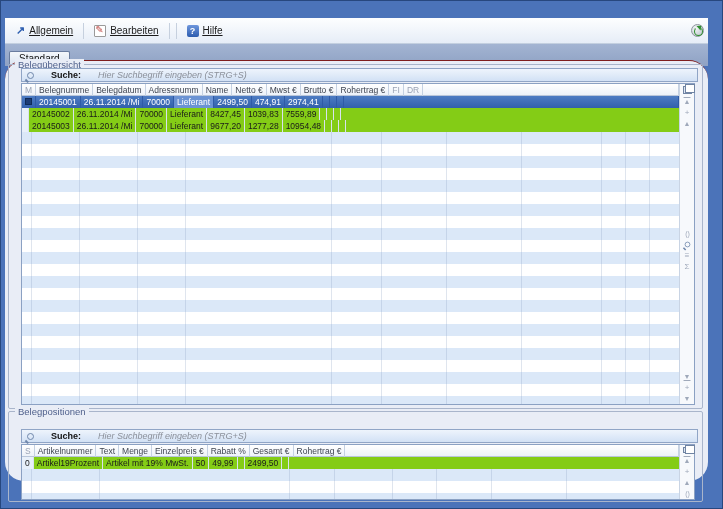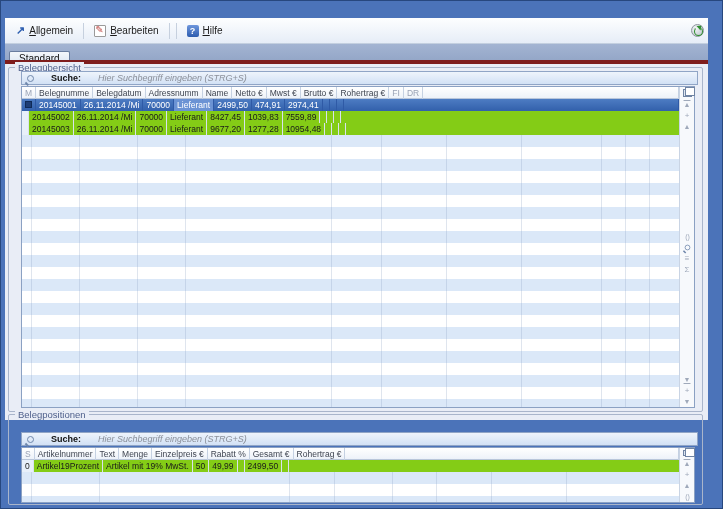--- a/index.html
+++ b/index.html
@@ -20,21 +20,21 @@
   .title-text { color:#fff; font-size:10.5px; font-weight:bold; padding-left:8px;
     text-shadow:0 1px 1px rgba(0,0,0,.35); white-space:nowrap; }
   
   .menubar {
     position:absolute; left:5px; top:18px; width:703px; height:26px;
     background:linear-gradient(#fdfeff, #e6edf7);
     border-bottom:1px solid #c3cfdf;
     display:flex; align-items:center; padding:0 4px;
   }
   .menu-item { display:flex; align-items:center; gap:4px; padding:3px 7px; border-radius:2px; cursor:default; }
-  .menu-label { font-size:10px; color:#1b1b1b; }
+  .menu-label { font-size:10px; color:#1b1b1b;text-decoration:underline; }
   .menu-label::first-letter { text-decoration:underline; }
   .menu-sep { width:1px; height:16px; background:#c6d0de; margin:0 3px; }
   .ic-arrow { color:#2e5fb0; font-weight:bold; font-size:11px; line-height:11px; }
   .ic-edit { position:relative; width:12px; height:12px; background:#fff; border:1px solid #9a9a9a; border-radius:1px; }
   .ic-edit::after { content:"\270E"; position:absolute; left:0px; top:-2px; font-size:10px; color:#c0504d; }
   .ic-folder { position:relative; width:13px; height:9px; margin-top:3px;
     background:linear-gradient(#ffe08a, #f0b64f); border:1px solid #b8862e; border-radius:1px; }
   .ic-folder::before { content:""; position:absolute; left:-1px; top:-3px; width:5px; height:3px;
     background:#f3c35e; border:1px solid #b8862e; border-bottom:none; border-radius:1px 1px 0 0; }
   .ic-help { width:12px; height:12px; border-radius:2px; background:linear-gradient(#6f97dd, #2d5cae);
@@ -47,22 +47,22 @@
   .ic-refresh::before { content:""; position:absolute; right:0px; top:0px; width:0; height:0;
     border-left:3px solid transparent; border-right:3px solid transparent; border-bottom:4px solid #2f8f2f;
     transform:rotate(48deg); z-index:1; }
   
   .tabstrip { position:absolute; left:5px; top:44px; width:703px; height:22px;
     background:linear-gradient(#a3b4d2, #8fa2c4); display:flex; align-items:flex-end; }
   .tab { margin-left:4px; height:15px; padding:0 9px; font-size:10px; line-height:14px; color:#111;
     background:linear-gradient(#f4f7fb, #d8e2f0); border:1px solid #697c9e; border-bottom:none;
     border-radius:2px 2px 0 0; }
   
-  .panel { position:absolute; left:5px; top:60px; width:703px; height:360px;
-    background:#e9edf6; border-top:4px solid #7f1d1d; }
+  .panel { position:absolute; left:5px; top:60px; width:703px; height:421px;
+    background:#e9edf6; border-top:1px solid #7f1d1d;border-radius:19px; }
   .groupbox { position:absolute; border:1px solid #a9b5cb; border-radius:2px; }
   .gb-label { position:absolute; top:-6px; left:6px; background:#e9edf6; padding:0 3px;
     font-size:9.5px; color:#50618c; white-space:nowrap; }
   .gb1 { left:3px; top:3px; width:695px; height:345px; }
   .gb2 { left:3px; top:350px; width:695px; height:91px; }
   
   .searchbar { position:absolute; height:14px; width:677px; left:16px;
     background:linear-gradient(#eef4fc, #d2e1f5); border:1px solid #90a5c6;
     display:flex; align-items:center; gap:17px; padding:0 5px; }
   .sb1 { top:7px; } .sb2 { top:368px; }

